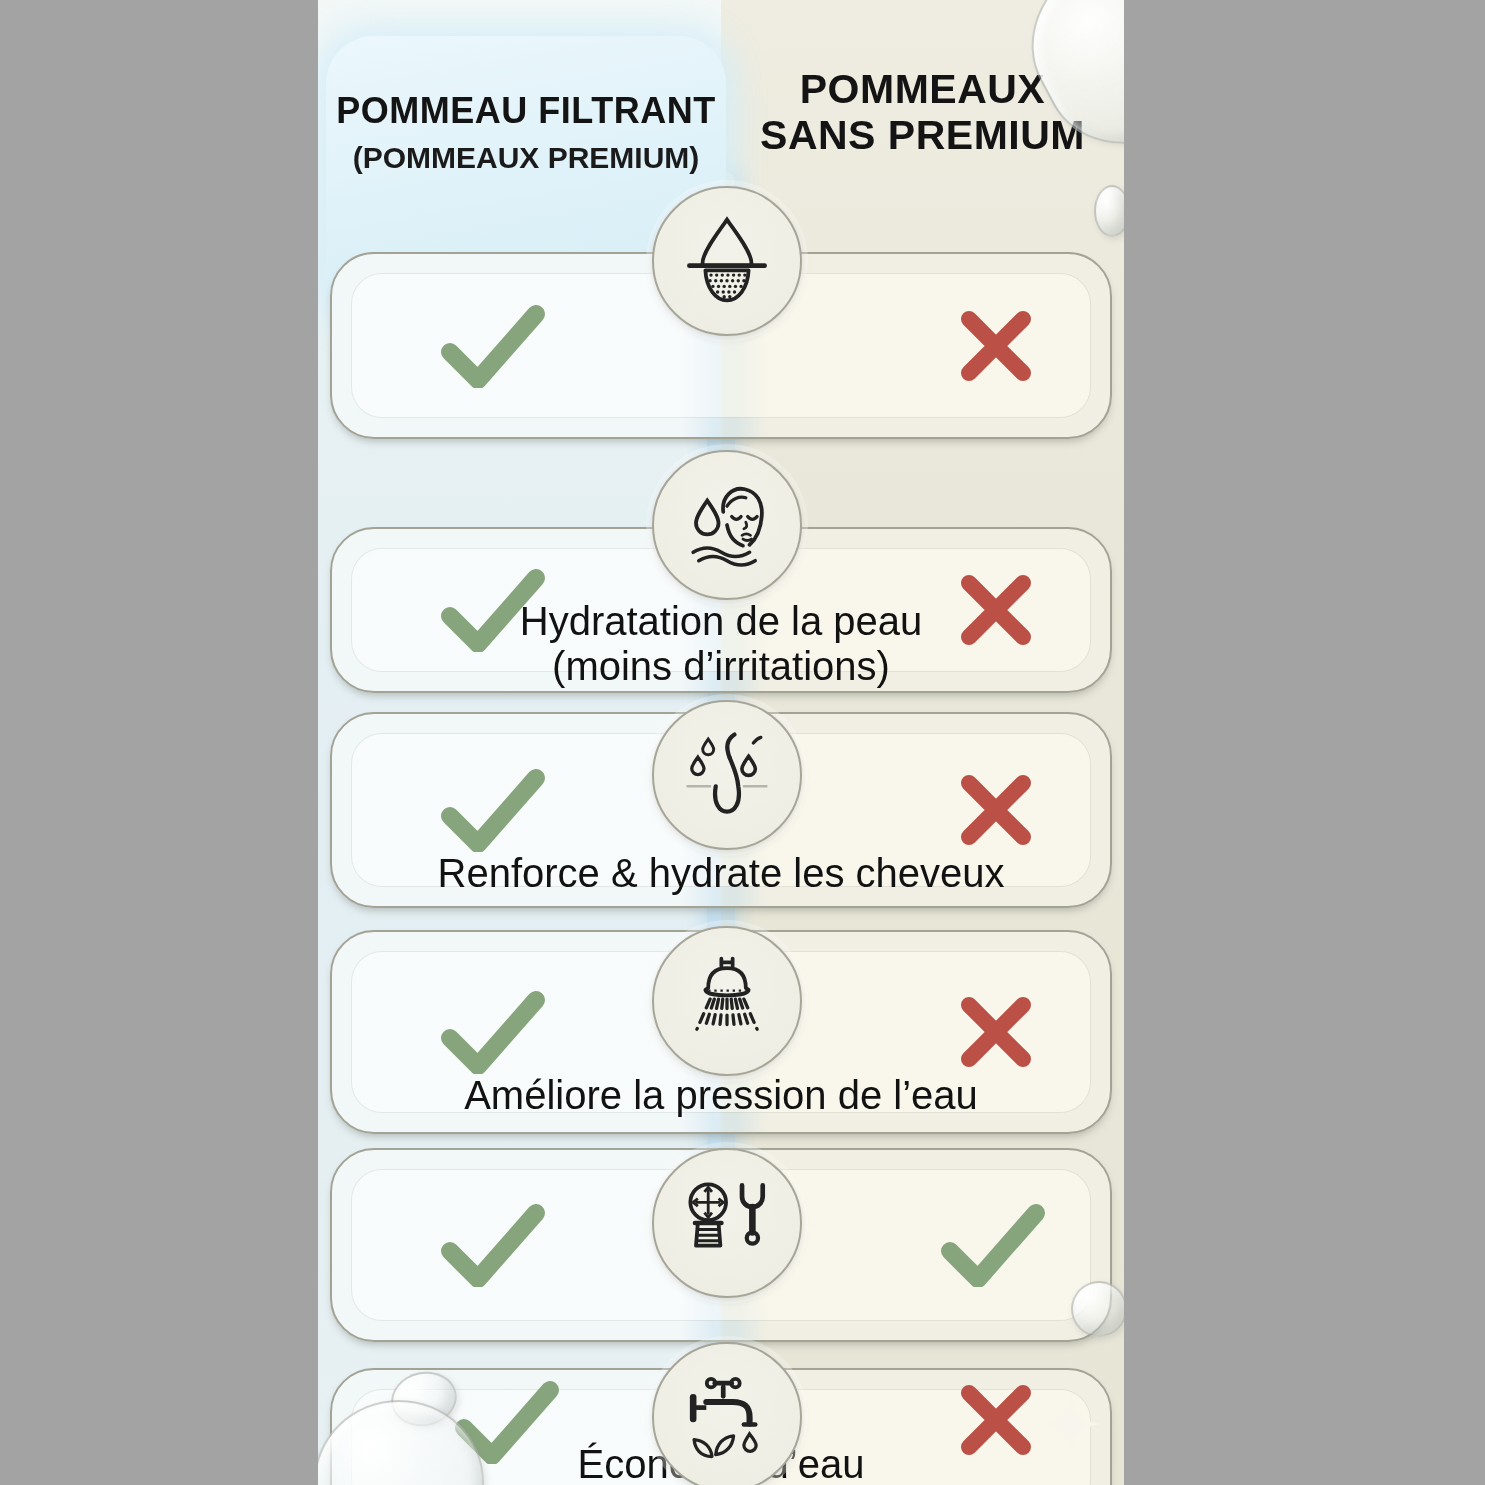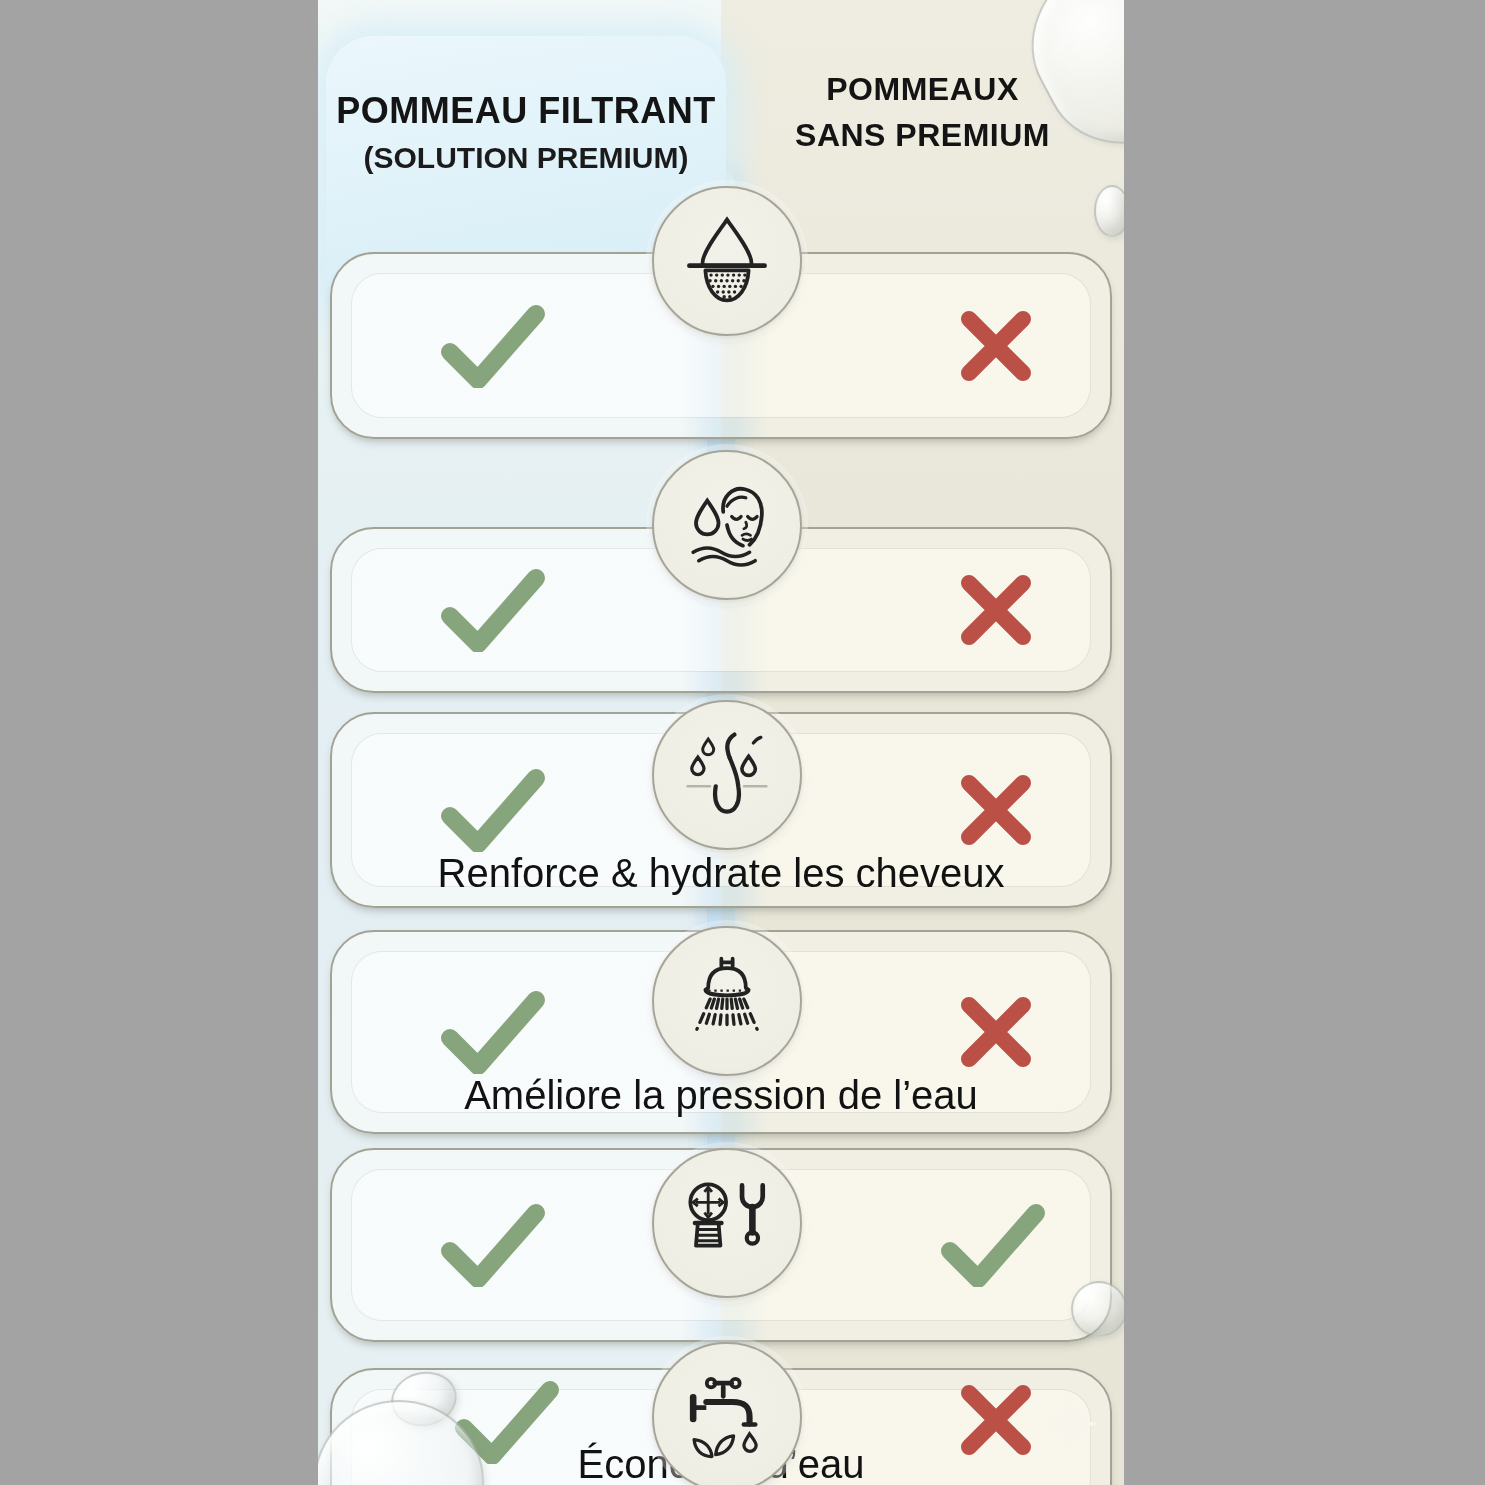--- a/index.html
+++ b/index.html
@@ -12,21 +12,21 @@
             background:linear-gradient(180deg,#efede1 0%,#e9e7d9 35%,#e7e5d6 100%);}
   .spine{position:absolute;left:calc(50% - 14px);top:170px;bottom:0;width:28px;border-radius:14px;z-index:1;
          background:linear-gradient(180deg,rgba(165,205,232,0) 0%,rgba(165,205,232,.55) 6%,rgba(160,205,235,.45) 100%);
          box-shadow:0 0 16px 7px rgba(165,205,232,.40);}
   .header-card{position:absolute;left:8px;top:36px;width:400px;height:288px;border-radius:48px;z-index:2;
          background:linear-gradient(170deg,#ebf7fc 0%,#dcf0f8 65%,#d7ecf6 100%);
          box-shadow:0 0 30px 12px rgba(212,237,248,.85);}
   .header-title{margin-top:54px;text-align:center;font-size:36px;font-weight:700;color:#141414;letter-spacing:.5px;}
   .header-subtitle{margin-top:9px;text-align:center;font-size:30px;font-weight:700;color:#1b1b1b;}
   .header-right{position:absolute;left:50%;top:66px;width:50%;z-index:2;text-align:center;
-         font-size:32px;font-weight:700;line-height:46px;color:#141414;letter-spacing:.5px;}
+         font-size:41px;font-weight:700;line-height:46px;color:#141414;letter-spacing:.5px;}
   .row{position:absolute;left:12px;right:12px;border:2px solid var(--border,#a2a295);border-radius:44px;z-index:2;
        background:
          linear-gradient(90deg,rgba(168,208,232,0) 0%,rgba(168,208,232,0) 45%,rgba(168,208,232,.28) 49%,rgba(168,208,232,.28) 52%,rgba(168,208,232,0) 56%,rgba(168,208,232,0) 100%),
          linear-gradient(90deg,#f2f7f8 0%,#f2f7f8 49.6%,#f1efe3 50.4%,#f1efe3 100%);
        box-shadow:0 5px 8px -3px rgba(110,115,105,.45);}
   .row-inner{position:absolute;inset:20px;border-radius:30px;
        background:linear-gradient(90deg,rgba(255,255,255,.50) 0%,rgba(255,255,255,.50) 49.6%,rgba(255,252,240,.55) 50.4%,rgba(255,252,240,.55) 100%);
        box-shadow:0 0 0 1px rgba(160,160,150,.18);}
   .r1{top:252px;height:183px;} .r2{top:527px;height:162px;} .r3{top:712px;height:192px;}
   .r4{top:930px;height:200px;} .r5{top:1148px;height:190px;} .r6{top:1368px;height:160px;}
@@ -74,21 +74,21 @@
 </svg>
 
 <div class="canvas">
   <div class="column">
     <div class="bg-left"></div>
     <div class="bg-right"></div>
     <div class="spine"></div>
 
     <div class="header-card">
       <div class="header-title">POMMEAU FILTRANT</div>
-      <div class="header-subtitle">(SOLUTION PREMIUM)</div>
+      <div class="header-subtitle">(POMMEAUX PREMIUM)</div>
     </div>
     <div class="header-right">
       <div>POMMEAUX</div>
       <div>SANS PREMIUM</div>
     </div>
 
     <div class="row r1">
       <div class="row-inner"></div>
       <span class="mark mark-left mark-check">
         <svg width="106" height="84" viewBox="0 0 106 84">
@@ -103,20 +103,24 @@
     <div class="row r2">
       <div class="row-inner"></div>
       <span class="mark mark-left mark-check">
         <svg width="106" height="84" viewBox="0 0 106 84">
             <use href="#sym-check"></use>
           </svg></span>
       <span class="mark mark-right mark-cross">
         <svg width="80" height="80" viewBox="0 0 80 80">
             <use href="#sym-cross"></use>
           </svg></span>
+      <div class="row-label">
+        <div>Hydratation de la peau</div>
+        <div>(moins d’irritations)</div>
+      </div>
     </div>
 
     <div class="row r4">
       <div class="row-inner"></div>
       <span class="mark mark-left mark-check">
         <svg width="106" height="84" viewBox="0 0 106 84">
             <use href="#sym-check"></use>
           </svg></span>
       <span class="mark mark-right mark-cross">
         <svg width="80" height="80" viewBox="0 0 80 80">

